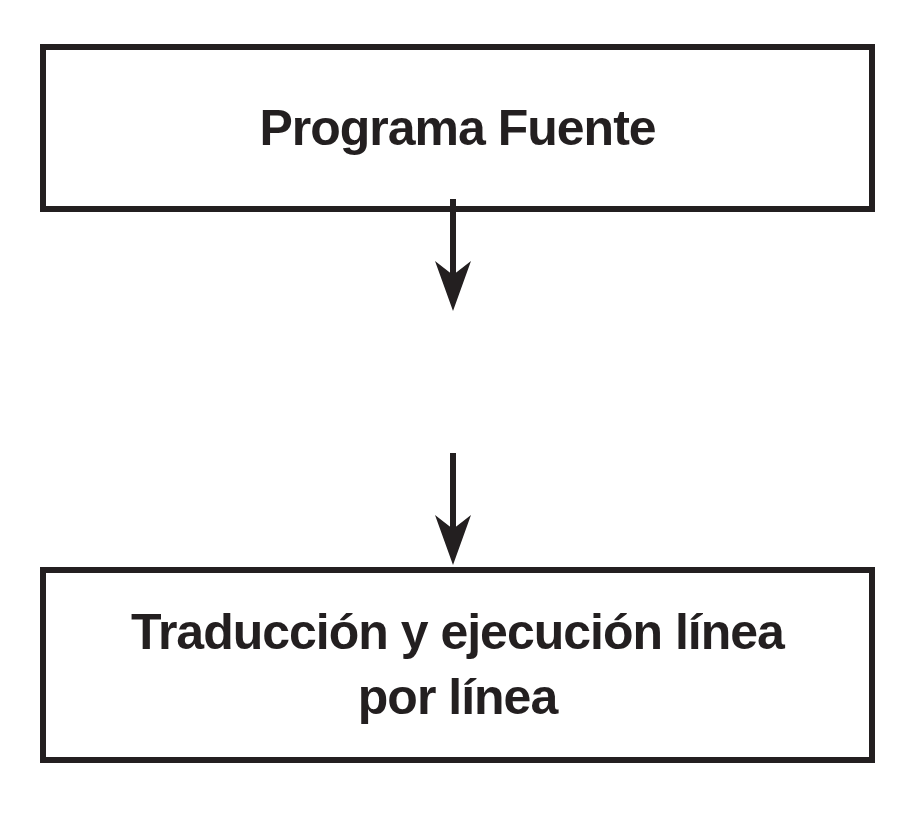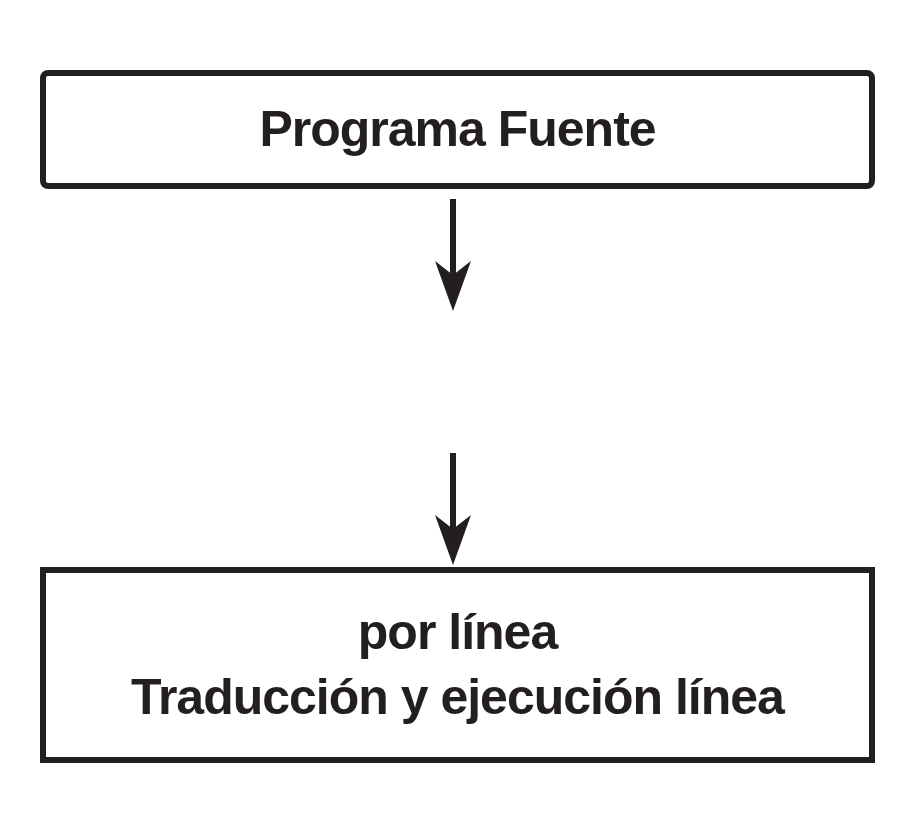--- a/index.html
+++ b/index.html
@@ -28,21 +28,21 @@
     flex-direction: column;
     align-items: center;
     justify-content: center;
     text-align: center;
     color: var(--stroke);
     font-size: 50px;
     font-weight: 700;
     letter-spacing: -1px;
     line-height: 1.3;
   }
-  .flow-box-1 { top: 70px;  height: 119px; border-radius: 8px; }
+  .flow-box-1 { top: 44px;  height: 168px; }
   .flow-box-2 { top: 313px; height: 140px; }
   .flow-box-3 { top: 567px; height: 196px; }
   .arrow {
     position: absolute;
     left: 433px;
     width: 40px;
     height: 114px;
     color: var(--stroke);
     display: block;
   }
@@ -63,17 +63,17 @@
     <polygon points="2,62 20,76 38,62 20,112" fill="currentColor"></polygon>
   </svg>
 
 
   <svg class="arrow arrow-2" viewBox="0 0 40 114" xmlns="http://www.w3.org/2000/svg" aria-hidden="true">
     <rect x="17" y="0" width="6" height="76" fill="currentColor"></rect>
     <polygon points="2,62 20,76 38,62 20,112" fill="currentColor"></polygon>
   </svg>
 
   <div class="flow-box flow-box-3">
+    <span>Traducción y ejecución línea</span>
     <span>por línea</span>
-    <span>Traducción y ejecución línea</span>
   </div>
 
 </div>
 
 </body></html>

